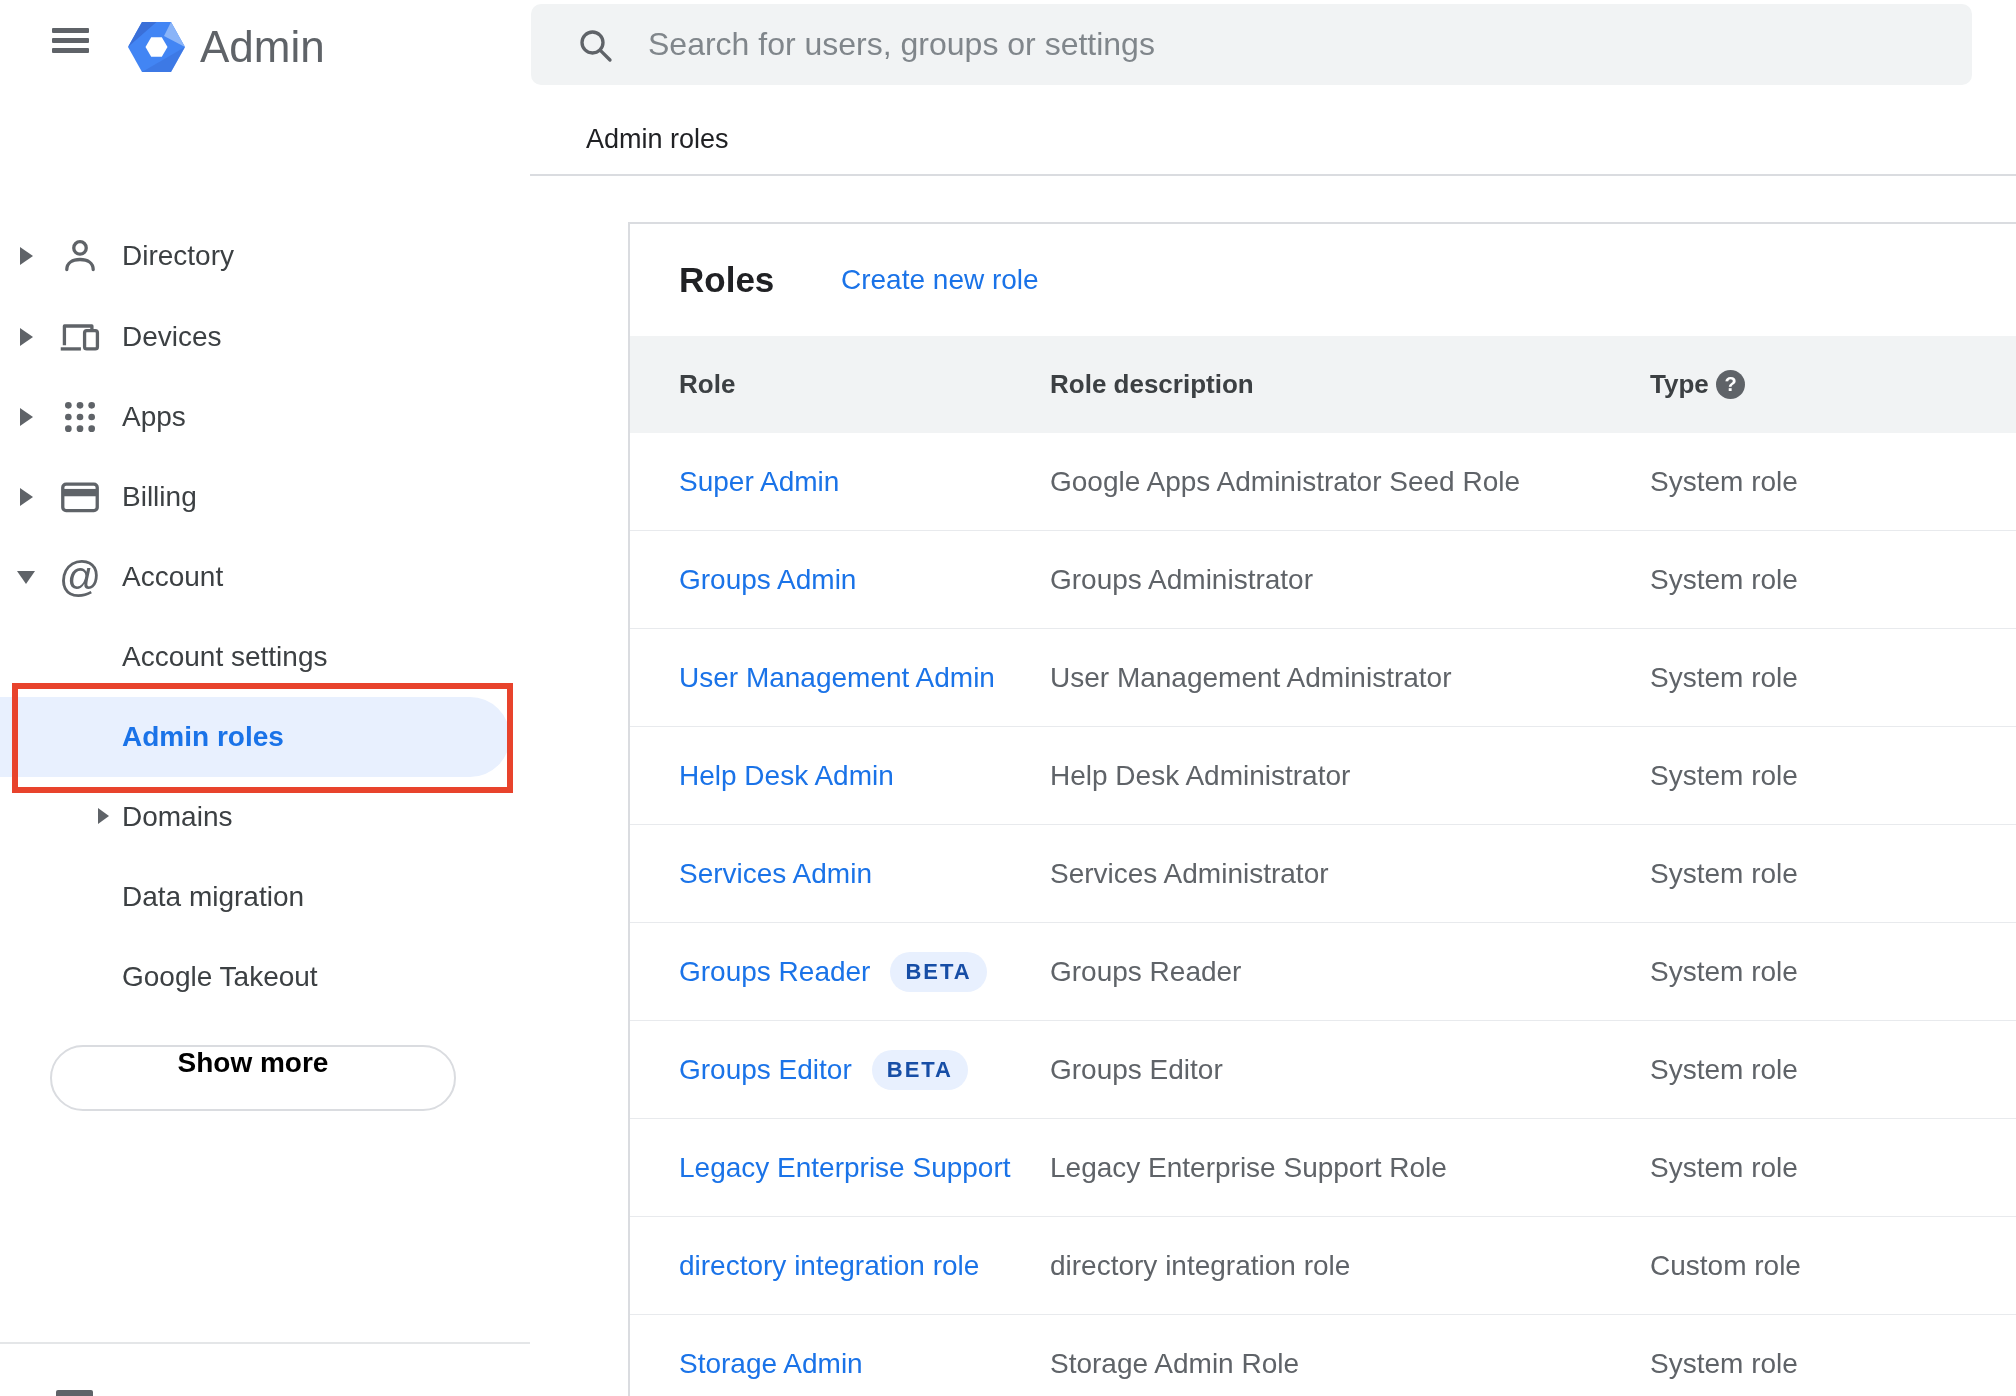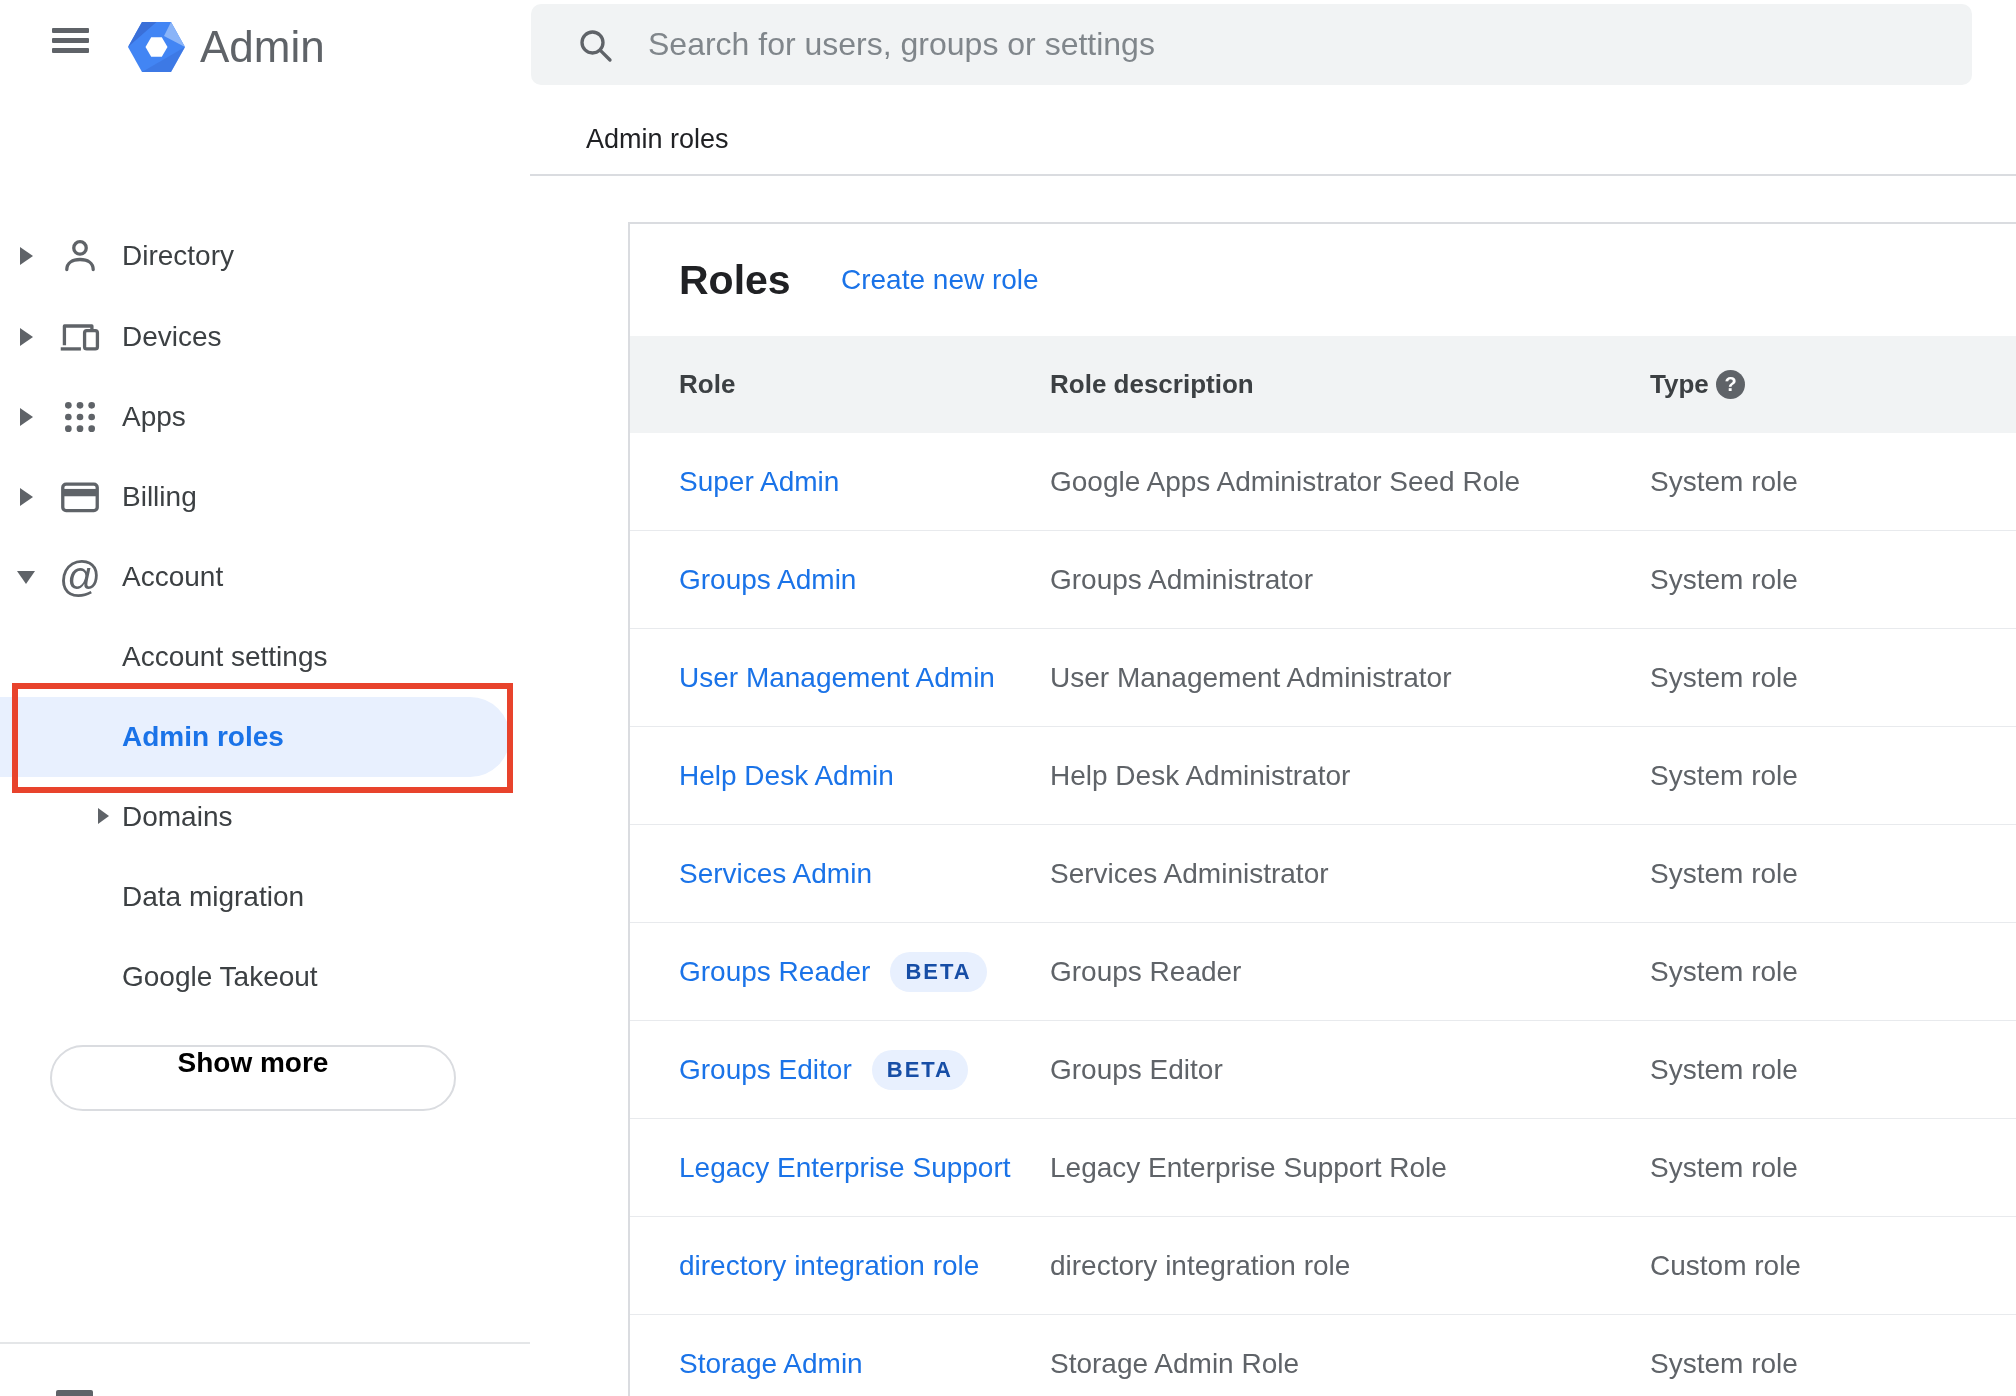--- a/index.html
+++ b/index.html
@@ -47,21 +47,21 @@
     font-size:32px;color:#80868b;white-space:nowrap;}
   
   .breadcrumb{position:absolute;left:586px;top:120px;height:38px;line-height:38px;
     font-size:27px;color:#202124;}
   .breadcrumb-divider{position:absolute;left:530px;top:174px;width:1486px;height:2px;background:#dadce0;}
   
   .card{position:absolute;left:628px;top:222px;width:1388px;height:1174px;box-sizing:border-box;
     border-left:2px solid #dadce0;border-top:2px solid #dadce0;background:#fff;}
   .card-titlebar{position:relative;height:112px;}
   .card-title{position:absolute;left:49px;top:0;height:112px;line-height:112px;
-    font-size:41px;font-weight:600;color:#202124;}
+    font-size:35px;font-weight:600;color:#202124;}
   .create-link{position:absolute;left:211px;top:0;height:112px;line-height:112px;
     font-size:28px;color:#1a73e8;text-decoration:none;cursor:pointer;}
   .thead{position:relative;height:97px;background:#f1f3f4;}
   .th{position:absolute;top:0;height:97px;line-height:97px;font-size:26px;font-weight:700;color:#3c4043;}
   .th-role{left:49px;}
   .th-desc{left:420px;}
   .th-type{left:1020px;}
   .help-circle{position:absolute;left:1086px;top:34px;width:29px;height:29px;border-radius:50%;
     background:#5f6368;color:#fff;font-size:20px;font-weight:700;text-align:center;line-height:29px;
     cursor:pointer;}

